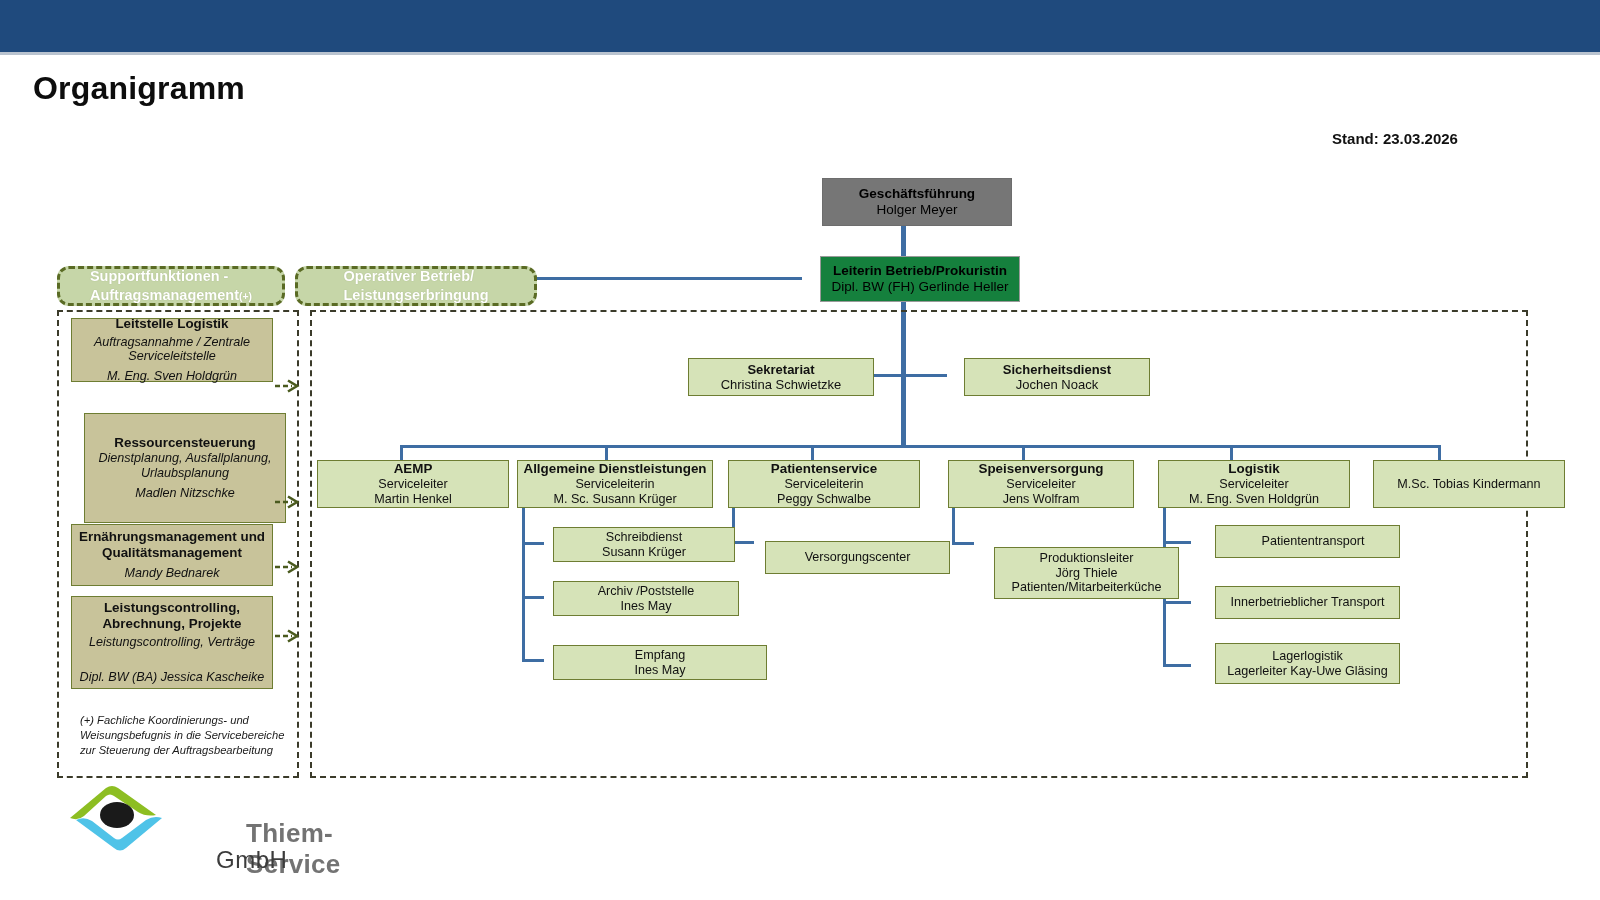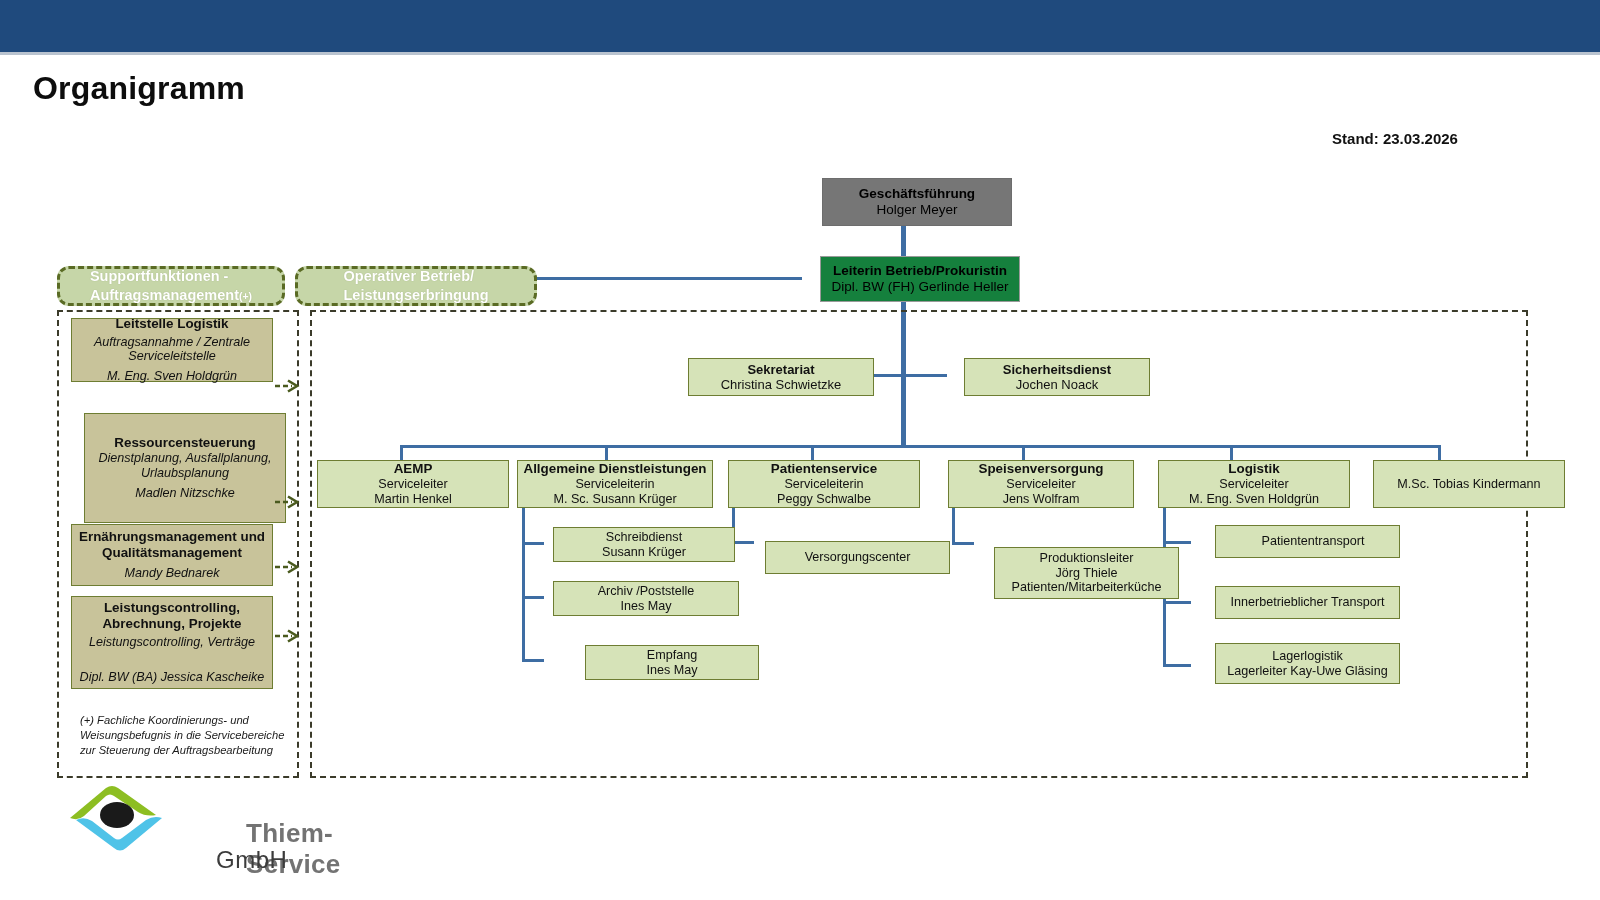--- a/index.html
+++ b/index.html
@@ -211,21 +211,21 @@
 </div>
 
 <div class="box green" style="left:553px;top:527px;width:182px;height:35px;font-size:12.6px;">
   <div>Schreibdienst</div>
   <div>Susann Krüger</div>
 </div>
 <div class="box green" style="left:553px;top:581px;width:186px;height:35px;font-size:12.6px;">
   <div>Archiv /Poststelle</div>
   <div>Ines May</div>
 </div>
-<div class="box green" style="left:553px;top:645px;width:174px;height:35px;font-size:12.6px;margin-left:32px;">
+<div class="box green" style="left:553px;top:645px;width:214px;height:35px;font-size:12.6px;">
   <div>Empfang</div>
   <div>Ines May</div>
 </div>
 
 <div class="box green" style="left:765px;top:541px;width:185px;height:33px;font-size:12.6px;">
   <div>Versorgungscenter</div>
 </div>
 
 <div class="box green" style="left:994px;top:528px;width:185px;height:52px;font-size:12.6px;margin-top:19px;">
   <div>Produktionsleiter</div>

